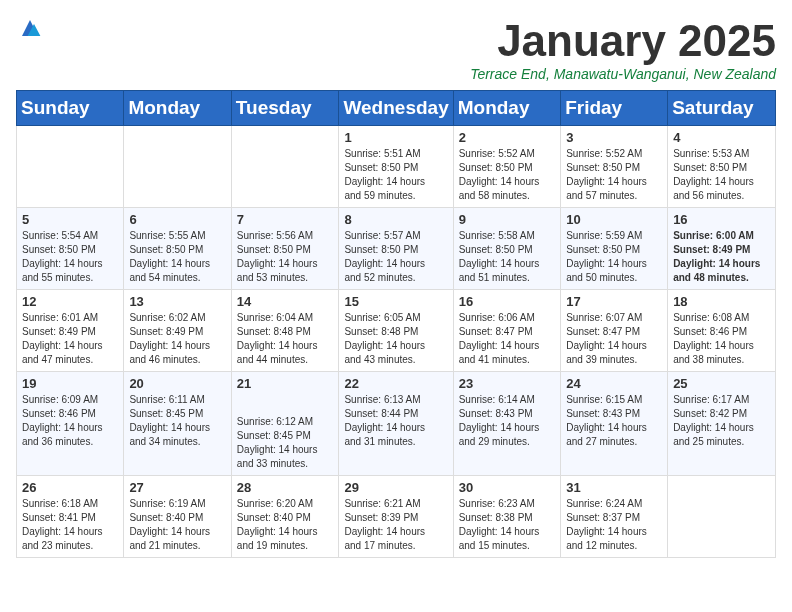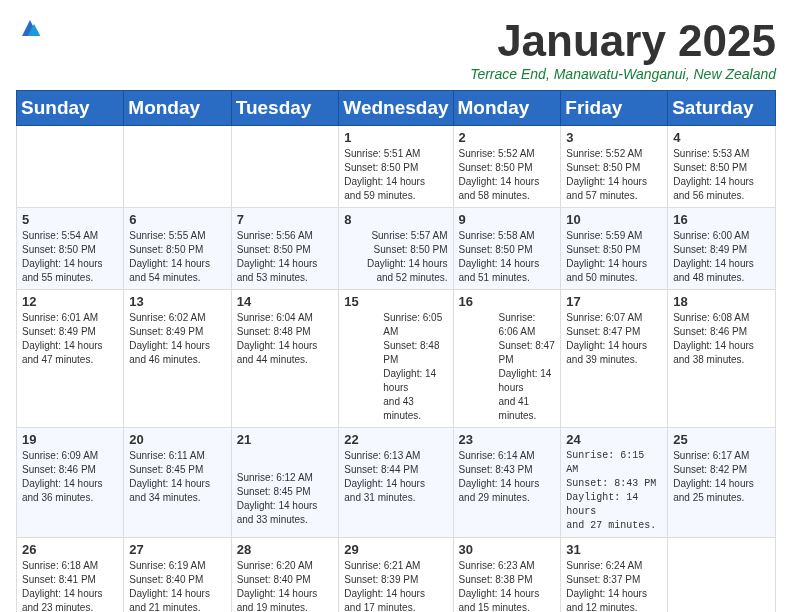--- a/index.html
+++ b/index.html
@@ -174,42 +174,42 @@
         </td>
         <td>
           <span class="day-number">7</span>
           <div class="day-info" style="white-space: pre-line;">Sunrise: 5:56 AM
 Sunset: 8:50 PM
 Daylight: 14 hours
 and 53 minutes.</div>
         </td>
         <td>
           <span class="day-number">8</span>
-          <div class="day-info" style="white-space: pre-line; text-align: right;">Sunrise: 5:57 AM
+          <div class="day-info" style="white-space: pre-line;">Sunrise: 5:57 AM
 Sunset: 8:50 PM
 Daylight: 14 hours
 and 52 minutes.</div>
         </td>
         <td>
           <span class="day-number">9</span>
           <div class="day-info" style="white-space: pre-line;">Sunrise: 5:58 AM
 Sunset: 8:50 PM
 Daylight: 14 hours
 and 51 minutes.</div>
         </td>
         <td>
           <span class="day-number">10</span>
           <div class="day-info" style="white-space: pre-line;">Sunrise: 5:59 AM
 Sunset: 8:50 PM
 Daylight: 14 hours
 and 50 minutes.</div>
         </td>
         <td>
           <span class="day-number">16</span>
-          <div class="day-info" style="white-space: pre-line;">Sunrise: 6:00 AM
+          <div class="day-info" style="white-space: pre-line; font-weight: bold;">Sunrise: 6:00 AM
 Sunset: 8:49 PM
 Daylight: 14 hours
 and 48 minutes.</div>
         </td>
       </tr>
       <tr>
         <td>
           <span class="day-number">12</span>
           <div class="day-info" style="white-space: pre-line;">Sunrise: 6:01 AM
 Sunset: 8:49 PM
@@ -225,28 +225,28 @@
         </td>
         <td>
           <span class="day-number">14</span>
           <div class="day-info" style="white-space: pre-line;">Sunrise: 6:04 AM
 Sunset: 8:48 PM
 Daylight: 14 hours
 and 44 minutes.</div>
         </td>
         <td>
           <span class="day-number">15</span>
-          <div class="day-info" style="white-space: pre-line; margin-left: 39px;">Sunrise: 6:05 AM
+          <div class="day-info" style="white-space: pre-line;">Sunrise: 6:05 AM
 Sunset: 8:48 PM
 Daylight: 14 hours
 and 43 minutes.</div>
         </td>
         <td>
           <span class="day-number">16</span>
-          <div class="day-info" style="white-space: pre-line; margin-left: 40px;">Sunrise: 6:06 AM
+          <div class="day-info" style="white-space: pre-line;">Sunrise: 6:06 AM
 Sunset: 8:47 PM
 Daylight: 14 hours
 and 41 minutes.</div>
         </td>
         <td>
           <span class="day-number">17</span>
           <div class="day-info" style="white-space: pre-line;">Sunrise: 6:07 AM
 Sunset: 8:47 PM
 Daylight: 14 hours
 and 39 minutes.</div>
@@ -290,21 +290,21 @@
         </td>
         <td>
           <span class="day-number">23</span>
           <div class="day-info" style="white-space: pre-line;">Sunrise: 6:14 AM
 Sunset: 8:43 PM
 Daylight: 14 hours
 and 29 minutes.</div>
         </td>
         <td>
           <span class="day-number">24</span>
-          <div class="day-info" style="white-space: pre-line; font-family: Liberation Mono, monospace;">Sunrise: 6:15 AM
+          <div class="day-info" style="white-space: pre-line;">Sunrise: 6:15 AM
 Sunset: 8:43 PM
 Daylight: 14 hours
 and 27 minutes.</div>
         </td>
         <td>
           <span class="day-number">25</span>
           <div class="day-info" style="white-space: pre-line;">Sunrise: 6:17 AM
 Sunset: 8:42 PM
 Daylight: 14 hours
 and 25 minutes.</div>

